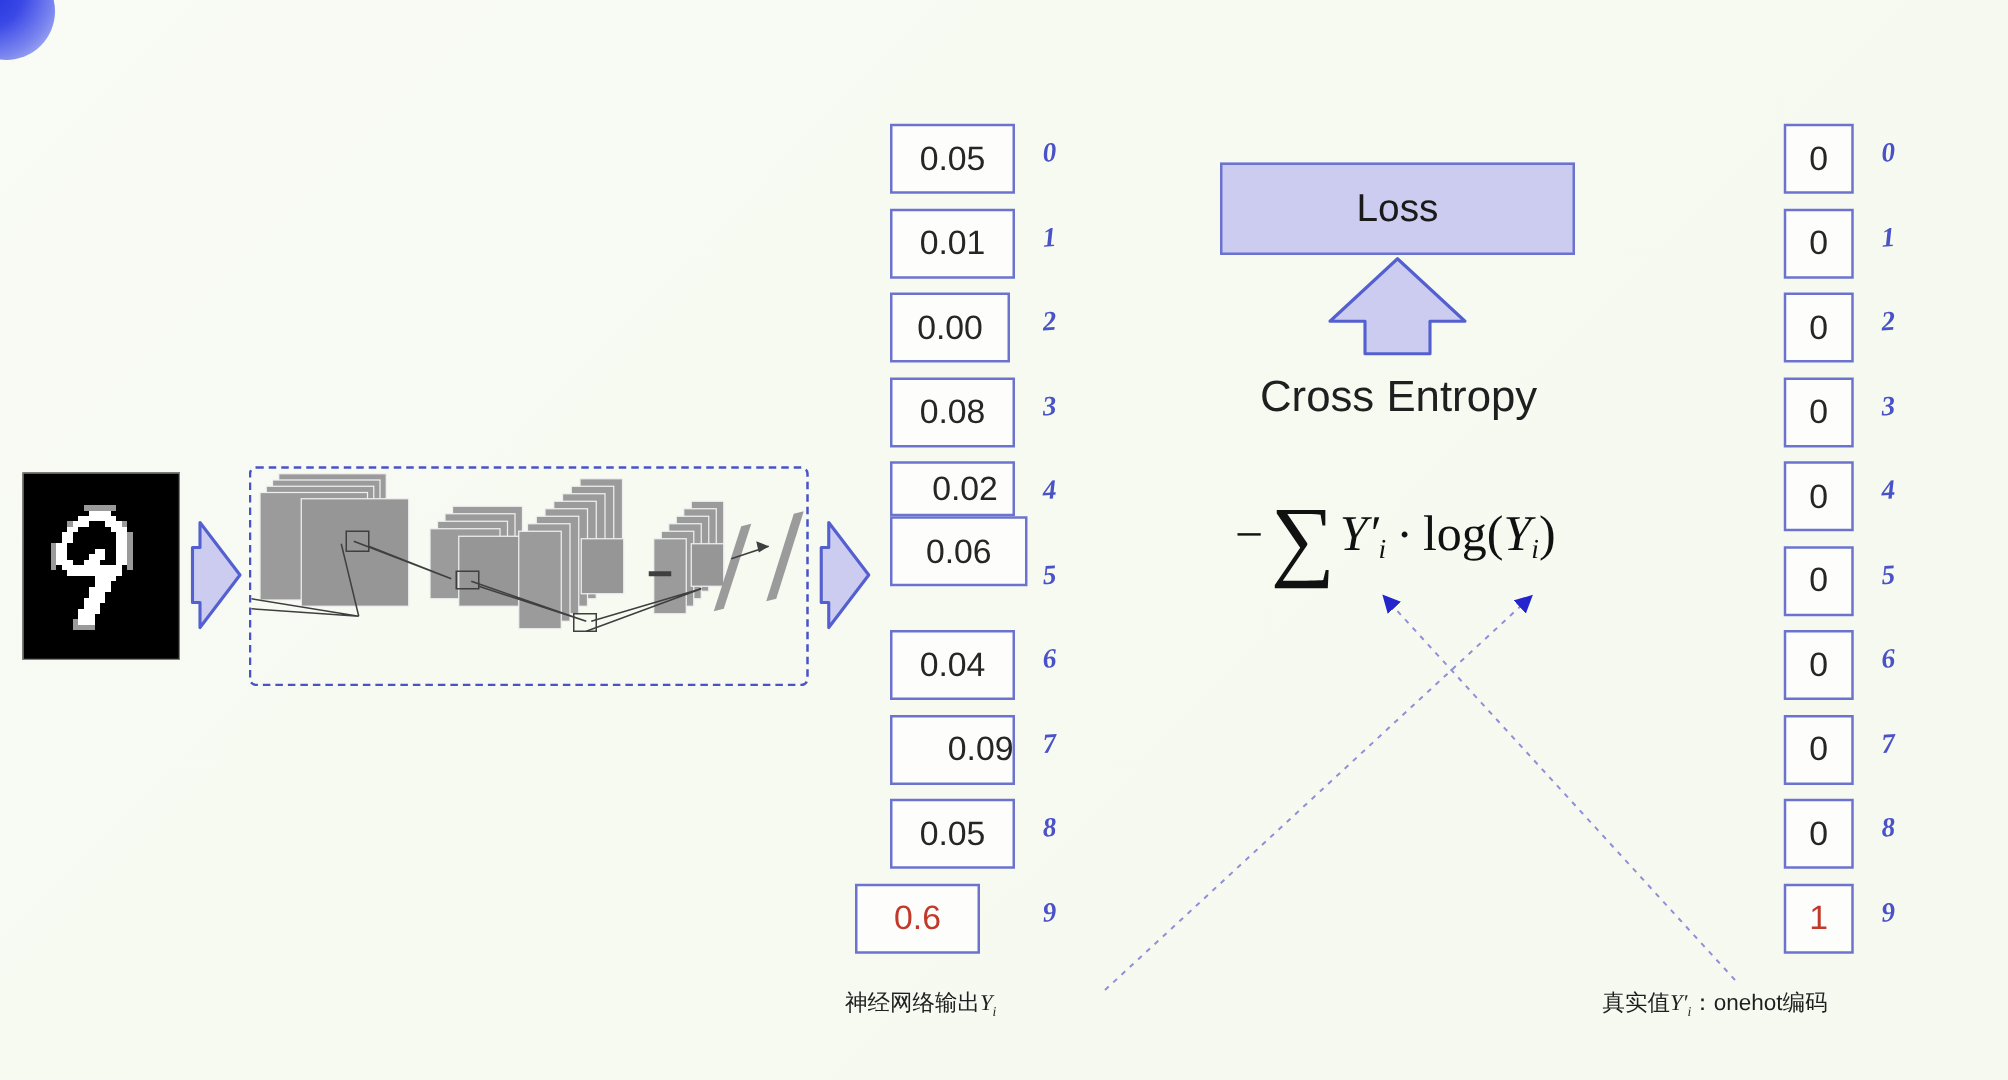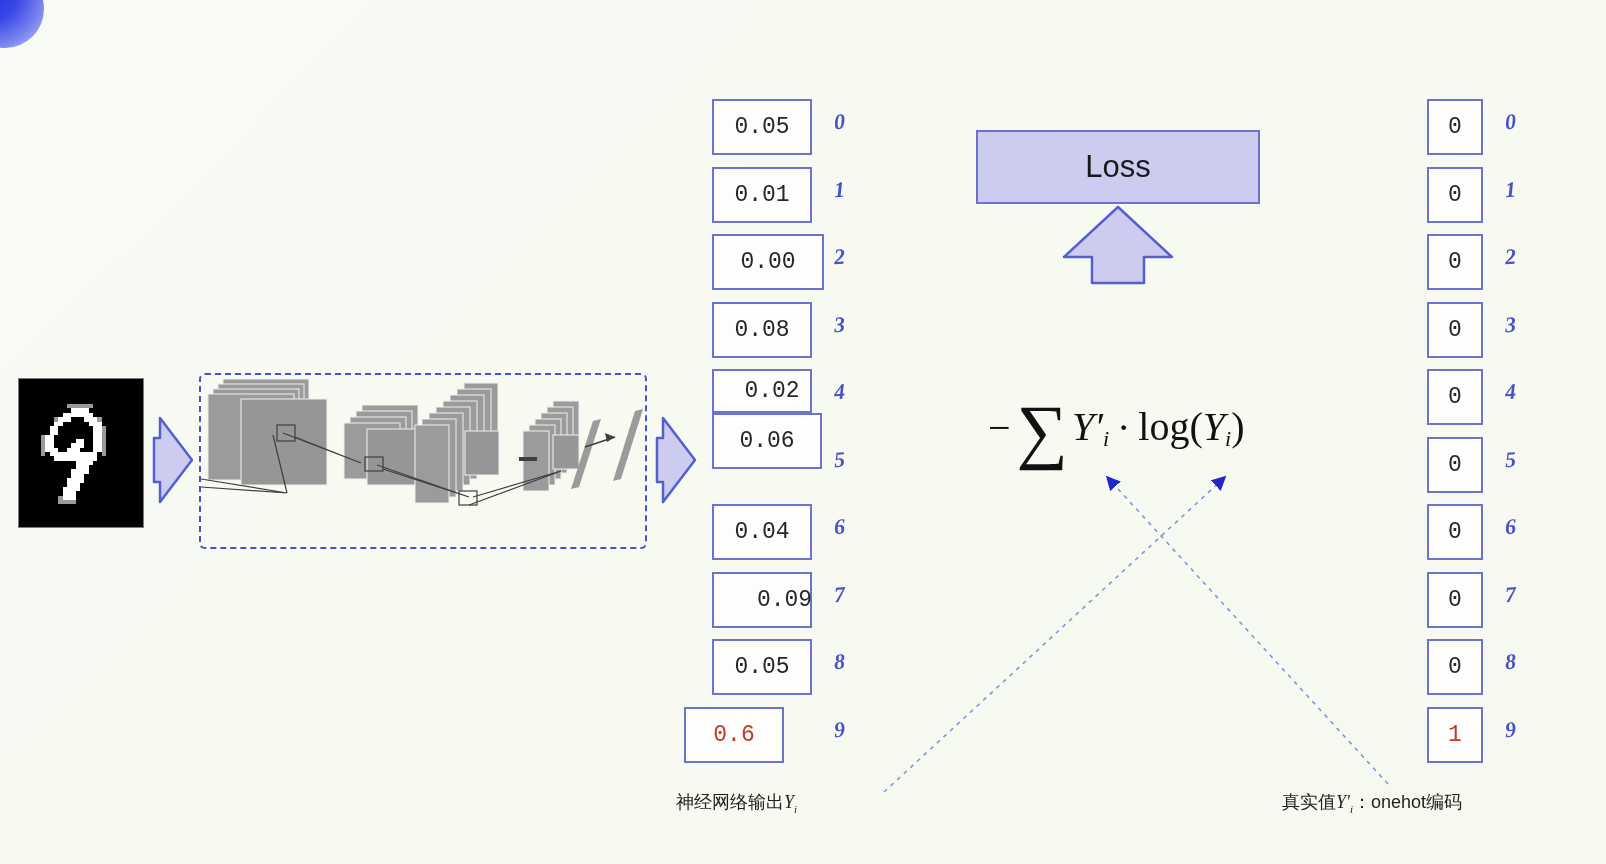--- a/index.html
+++ b/index.html
@@ -84,23 +84,23 @@
     position: absolute;
   }
   .vec-cell {
     position: absolute;
     box-sizing: border-box;
     border: 2.5px solid #6B73CE;
     background: #fdfdfb;
     display: flex;
     align-items: center;
     justify-content: center;
-    font-size: 23px;
+    font-size: 27px;
     color: #262626;
-    font-family: Liberation Mono, monospace;
+    font-family: Liberation Sans, sans-serif;
   }
   .vec-cell.highlight { color: #c0392b; }
   .vec-index {
     position: absolute;
     font-size: 22px;
     color: #4a52c8;
     font-style: italic;
     font-family: "Liberation Serif", serif;
     font-weight: bold;
     transform: rotate(-4deg);
@@ -311,21 +311,21 @@
 
   <svg class="chevron" style="left:655px; top:400px;" width="46" height="120" viewBox="0 0 46 120">
     <path d="M8 38 L8 18 L40 60 L8 102 L8 82 L2 82 L2 38 Z" fill="#ccccf0" stroke="#5560d0" stroke-width="2.5" stroke-linejoin="round"></path>
   </svg>
 
   <div class="vec-col" id="prediction-col">
       <div class="vec-cell" style="left: 712px; top: 99px; width: 100px; height: 56px;">0.05</div>
       <div class="vec-index" style="left: 834px; top: 109px;">0</div>
       <div class="vec-cell" style="left: 712px; top: 166.5px; width: 100px; height: 56px;">0.01</div>
       <div class="vec-index" style="left: 834px; top: 176.5px;">1</div>
-      <div class="vec-cell" style="left: 712px; top: 234px; width: 112px; height: 56px;">0.00</div>
+      <div class="vec-cell" style="left: 712px; top: 234px; width: 96px; height: 56px;">0.00</div>
       <div class="vec-index" style="left: 834px; top: 244px;">2</div>
       <div class="vec-cell" style="left: 712px; top: 301.5px; width: 100px; height: 56px;">0.08</div>
       <div class="vec-index" style="left: 834px; top: 311.5px;">3</div>
       <div class="vec-cell" style="left: 712px; top: 369px; width: 100px; height: 44px; padding-left: 20px;">0.02</div>
       <div class="vec-index" style="left: 834px; top: 379px;">4</div>
       <div class="vec-cell" style="left: 712px; top: 413px; width: 110px; height: 56px;">0.06</div>
       <div class="vec-index" style="left: 834px; top: 446.5px;">5</div>
       <div class="vec-cell" style="left: 712px; top: 504px; width: 100px; height: 56px;">0.04</div>
       <div class="vec-index" style="left: 834px; top: 514px;">6</div>
       <div class="vec-cell" style="left: 712px; top: 571.5px; width: 100px; height: 56px; padding-left: 45px;">0.09</div>
@@ -358,20 +358,21 @@
       <div class="vec-cell highlight" style="left: 1427px; top: 706.5px; width: 56px; height: 56px;">1</div>
       <div class="vec-index" style="left: 1505px; top: 716.5px;">9</div>
     </div>
 
   <div class="loss-box">Loss</div>
 
   <svg class="up-arrow" viewBox="0 0 120 80">
     <path d="M60 2 L114 52 L86 52 L86 78 L34 78 L34 52 L6 52 Z" fill="#ccccf0" stroke="#5560d0" stroke-width="2.5" stroke-linejoin="round"></path>
   </svg>
 
+  <div class="cross-entropy">Cross Entropy</div>
 
   <div class="formula">
     <span class="minus">−</span>
     <span class="sigma">∑</span>
     <span><i>Y</i><span class="prime">′</span><sub>i</sub></span>
     <span style="margin:0 4px;">·</span>
     <span><span>log(</span><i>Y</i><sub>i</sub><span>)</span></span>
   </div>
 
   <svg class="pointers" viewBox="0 0 1606 864">

